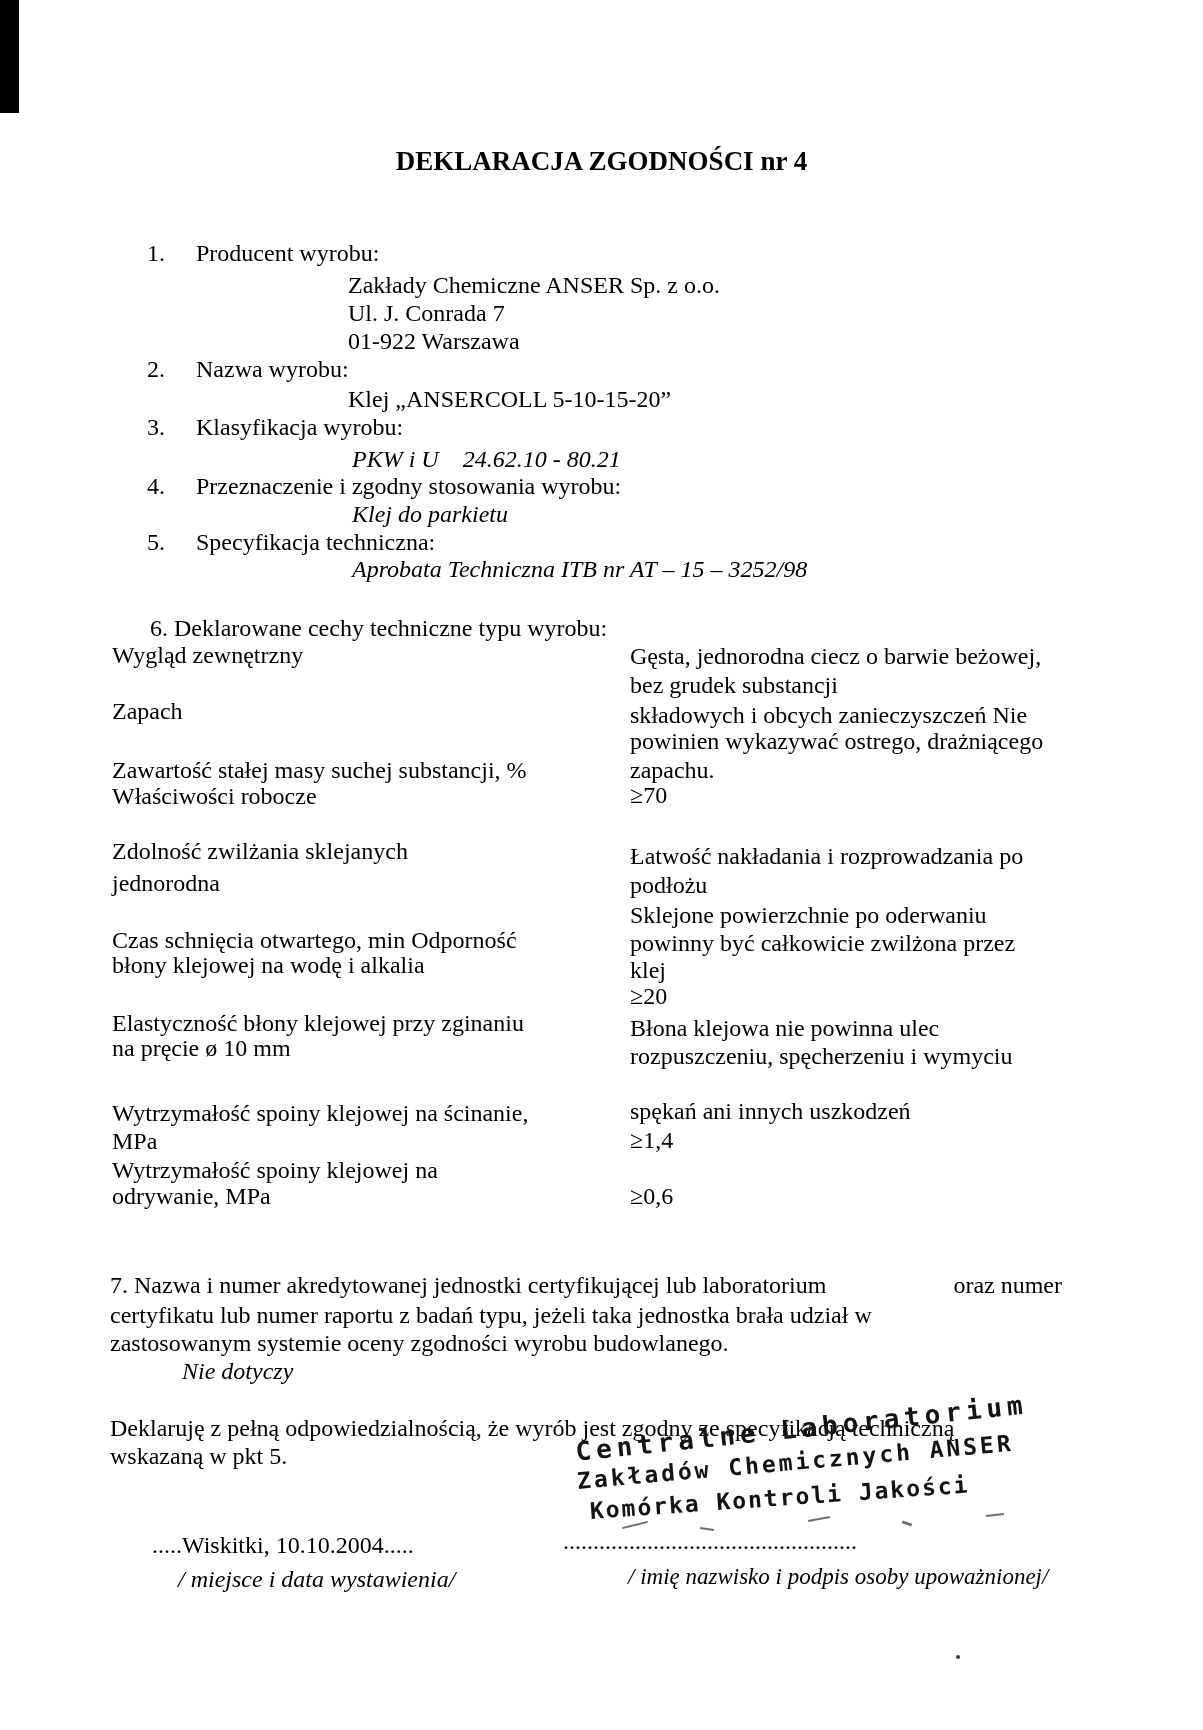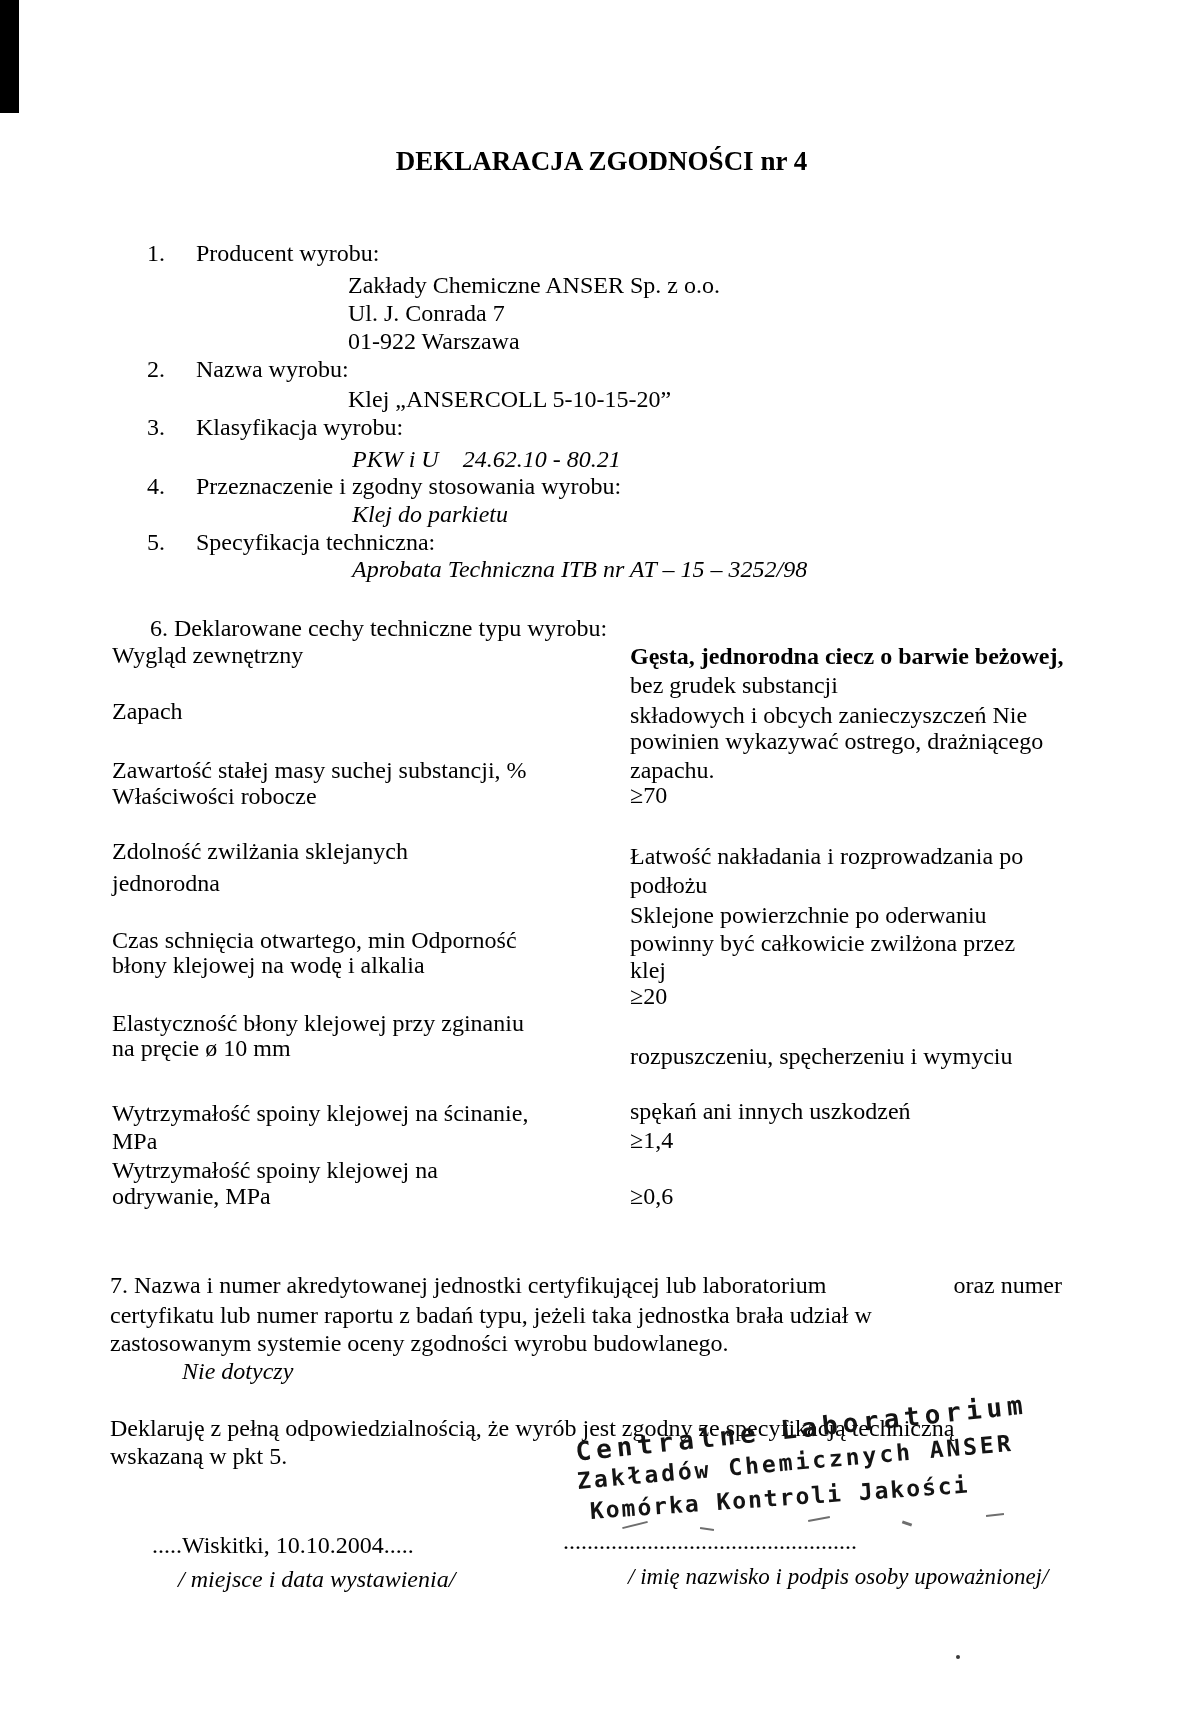--- a/index.html
+++ b/index.html
@@ -55,32 +55,33 @@
   <div class="ln" style="top:870px;left:112px;">jednorodna</div>
   <div class="ln" style="top:927px;left:112px;">Czas schnięcia otwartego, min Odporność</div>
   <div class="ln" style="top:1010px;left:112px;">Elastyczność błony klejowej przy zginaniu</div>
   <div class="ln" style="top:952px;left:112px;">błony klejowej na wodę i alkalia</div>
   <div class="ln" style="top:1035px;left:112px;">na pręcie ø 10 mm</div>
   <div class="ln" style="top:1100px;left:112px;">Wytrzymałość spoiny klejowej na ścinanie,</div>
   <div class="ln" style="top:1128px;left:112px;">MPa</div>
   <div class="ln" style="top:1157px;left:112px;">Wytrzymałość spoiny klejowej na</div>
   <div class="ln" style="top:1183px;left:112px;">odrywanie, MPa</div>
 
-  <div class="ln" style="top:643px;left:630px;font-weight:bold;">Gęsta, jednorodna ciecz o barwie beżowej,</div>
+  <div class="ln" style="top:643px;left:630px;">Gęsta, jednorodna ciecz o barwie beżowej,</div>
   <div class="ln" style="top:672px;left:630px;">bez grudek substancji</div>
   <div class="ln" style="top:702px;left:630px;">składowych i obcych zanieczyszczeń Nie</div>
   <div class="ln" style="top:728px;left:630px;">powinien wykazywać ostrego, drażniącego</div>
   <div class="ln" style="top:757px;left:630px;">zapachu.</div>
   <div class="ln" style="top:782px;left:630px;">≥70</div>
   <div class="ln" style="top:843px;left:630px;">Łatwość nakładania i rozprowadzania po</div>
   <div class="ln" style="top:872px;left:630px;">podłożu</div>
   <div class="ln" style="top:902px;left:630px;">Sklejone powierzchnie po oderwaniu</div>
   <div class="ln" style="top:930px;left:630px;">powinny być całkowicie zwilżona przez</div>
   <div class="ln" style="top:957px;left:630px;">klej</div>
   <div class="ln" style="top:983px;left:630px;">≥20</div>
+  <div class="ln" style="top:1015px;left:630px;">Błona klejowa nie powinna ulec</div>
   <div class="ln" style="top:1043px;left:630px;">rozpuszczeniu, spęcherzeniu i wymyciu</div>
   <div class="ln" style="top:1098px;left:630px;">spękań ani innych uszkodzeń</div>
   <div class="ln" style="top:1127px;left:630px;">≥1,4</div>
   <div class="ln" style="top:1183px;left:630px;">≥0,6</div>
 
   <div class="ln" style="top:1272px;left:110px;width:952px;display:flex;justify-content:space-between;">
     <span>7. Nazwa i numer akredytowanej jednostki certyfikującej lub laboratorium</span>
     <span>oraz numer</span>
   </div>
   <div class="ln" style="top:1302px;left:110px;">certyfikatu lub numer raportu z badań typu, jeżeli taka jednostka brała udział w</div>

